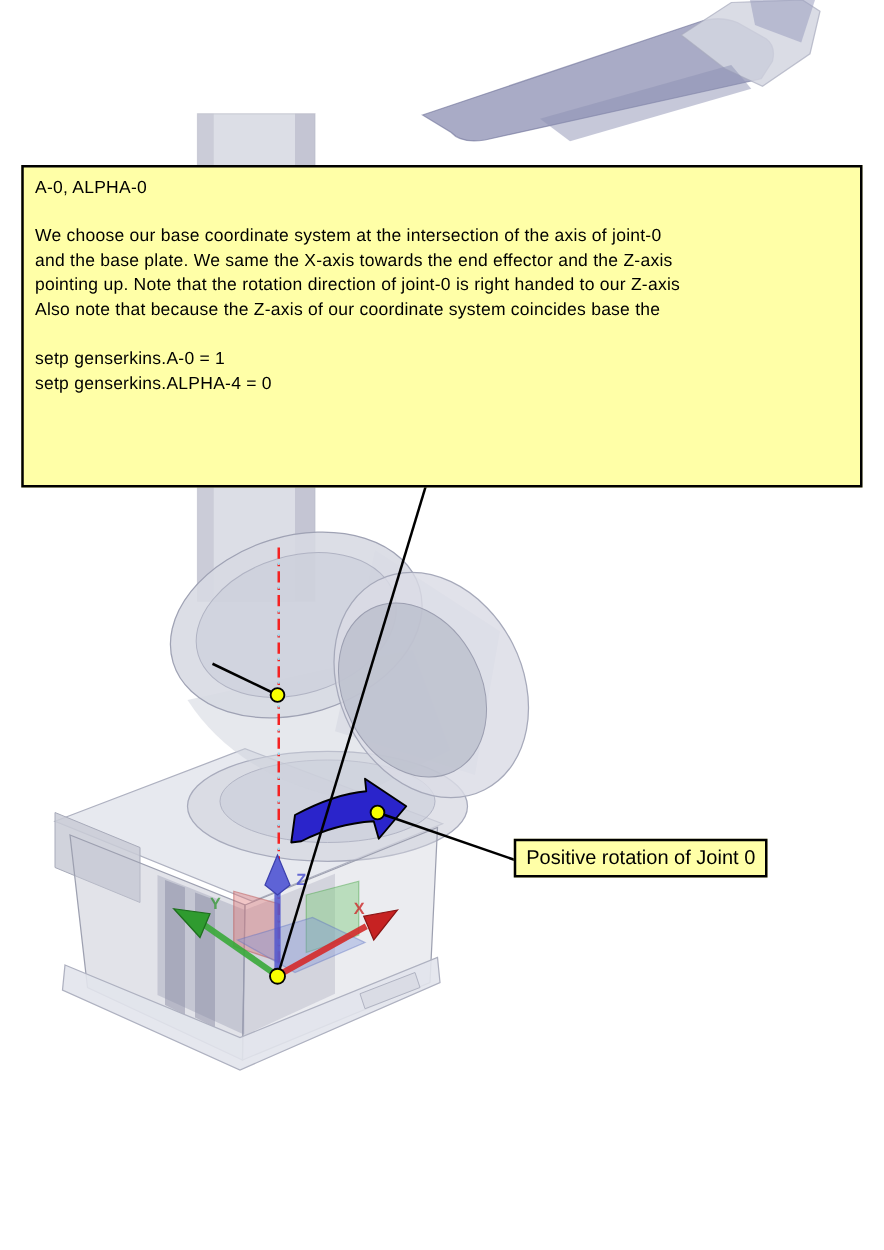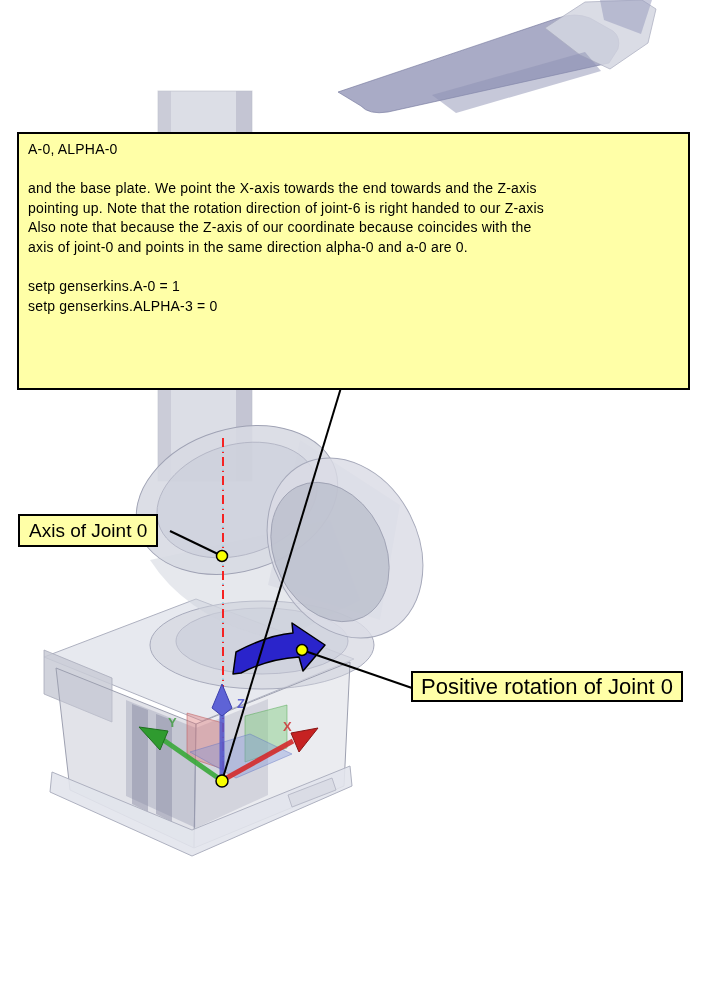--- a/index.html
+++ b/index.html
@@ -17,21 +17,21 @@
     padding:6px 9px;overflow:hidden;
     font-size:14px;line-height:19.6px;letter-spacing:0.2px;color:#000000;margin-top:41px;
   }
   .note-line{white-space:nowrap;min-height:19.6px;}
   .callout{
     position:absolute;box-sizing:border-box;
     background:var(--c-note-bg,#ffffa7);border:2px solid var(--c-note-border,#000);
     color:#000;white-space:nowrap;
   }
   .callout-axis{left:18px;top:514px;padding:3px 9px;font-size:19px;line-height:23px;}
-  .callout-rot{left:411px;top:671px;padding:3px 8px;font-size:22px;line-height:21px;}
+  .callout-rot{left:411px;top:671px;padding:3px 8px;font-size:16px;line-height:21px;}
 
   
   .x-axis-stroke{stroke:var(--c-x-axis,#d42a2a);}
   .x-axis-fill{fill:#c62222;stroke:#8a1515;}
   .y-axis-stroke{stroke:var(--c-y-axis,#38a838);}
   .y-axis-fill{fill:#2f9b2f;stroke:#1d6f1d;}
   .z-axis-stroke{stroke:var(--c-z-axis,#5156ce);}
   .z-axis-fill{fill:#5e63d6;stroke:#3c40ad;}
   .joint-axis-stroke{stroke:var(--c-joint-axis,#f52222);}
   .rotation-arrow-fill{fill:var(--c-rotation-arrow,#2a24cb);stroke:#000;}
@@ -104,25 +104,24 @@
     <line class="leader-stroke" x1="302" y1="650" x2="412" y2="688" stroke-width="2"></line>
 
     <circle class="marker-fill" cx="222" cy="556" r="5.5" stroke-width="1.5"></circle>
     <circle class="marker-fill" cx="302" cy="650" r="5.5" stroke-width="1.5"></circle>
     <circle class="marker-fill" cx="222" cy="781" r="6" stroke-width="1.5"></circle>
   </svg>
 
   <div class="note-box">
     <div class="note-line">A-0, ALPHA-0</div>
     <div class="note-line"></div>
-    <div class="note-line">and the base plate. We point the X-axis towards the end towards and the Z-axis</div>
-    <div class="note-line">pointing up. Note that the rotation direction of joint-6 is right handed to our Z-axis</div>
-    <div class="note-line">Also note that because the Z-axis of our coordinate because coincides with the</div>
-    <div class="note-line">axis of joint-0 and points in the same direction alpha-0 and a-0 are 0.</div>
+    <div class="note-line">We choose our base coordinate system at the intersection of the axis of joint-0</div>
+    <div class="note-line">and the base plate. We same the X-axis towards the end effector and the Z-axis</div>
+    <div class="note-line">pointing up. Note that the rotation direction of joint-0 is right handed to our Z-axis</div>
+    <div class="note-line">Also note that because the Z-axis of our coordinate system coincides base the</div>
     <div class="note-line"></div>
     <div class="note-line">setp genserkins.A-0 = 1</div>
-    <div class="note-line">setp genserkins.ALPHA-3 = 0</div>
+    <div class="note-line">setp genserkins.ALPHA-4 = 0</div>
   </div>
 
-  <div class="callout callout-axis">Axis of Joint 0</div>
   <div class="callout callout-rot">Positive rotation of Joint 0</div>
 
 </div>
 
 </body></html>

